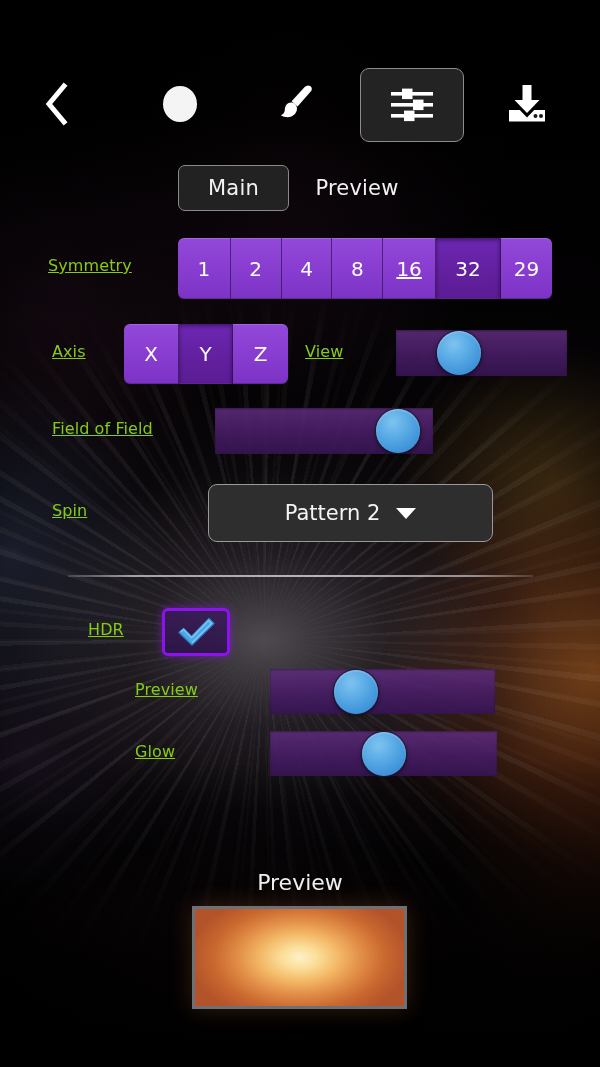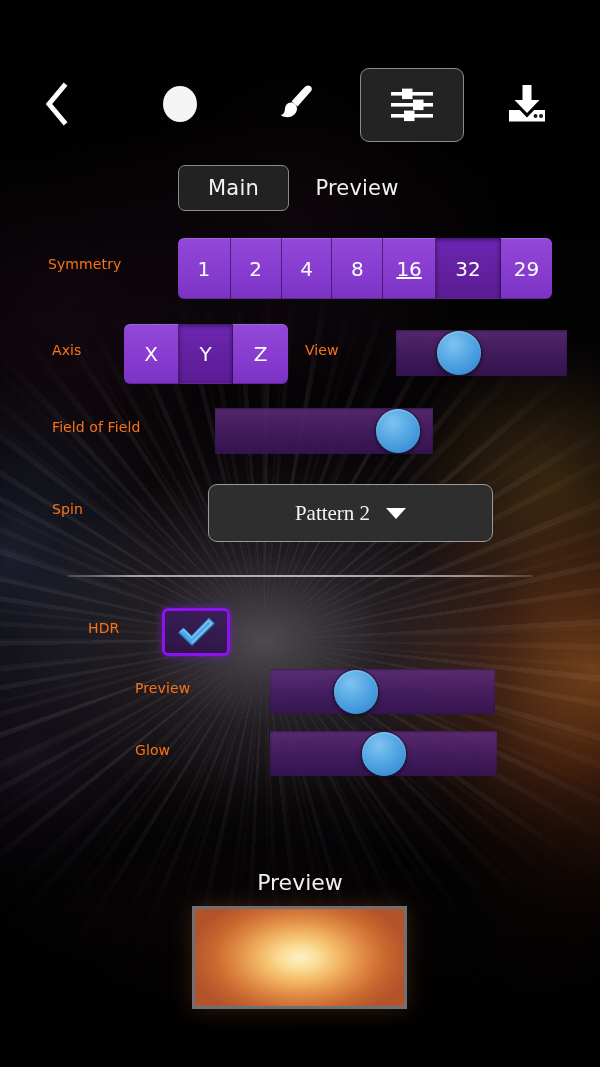--- a/index.html
+++ b/index.html
@@ -125,23 +125,24 @@
   }
   #tab-main {
     left: 178px; width: 111px;
     border: 1.3px solid #8a8a8a; border-radius: 7px; background: #222222;
   }
   #tab-filters { left: 305px; width: 104px; }
 
   
   .row-label {
     position: absolute;
-    font-size: 14px; color: #f97316;
+    font-size: 16px; color: #84cc16;
     white-space: nowrap;
     letter-spacing: 0.1px;
+    text-decoration: underline;
   }
 
   
   .seg-group { position: absolute; display: flex; }
   .seg {
     display: flex; align-items: center; justify-content: center;
     font-size: 20px; color: #ffffff; cursor: pointer;
     background: linear-gradient(to bottom, #9248d8 0%, #8a3fd2 42%, #7c33c4 100%);
     box-shadow: inset 0 1px 0 rgba(255,255,255,0.16),
                 inset 0 -1px 0 rgba(0,0,0,0.22);
@@ -175,21 +176,21 @@
 
   
   #spin-select {
     position: absolute; left: 208px; top: 484px;
     width: 285px; height: 58px;
     border: 1.3px solid #9a9a9a; border-radius: 9px;
     background: #2e2e2e;
     display: flex; align-items: center; justify-content: center;
     gap: 16px; cursor: pointer;
   }
-  #spin-select .sel-text { font-size: 21px; color: #f4f4f4; font-family: Liberation Serif, serif; }
+  #spin-select .sel-text { font-size: 21px; color: #f4f4f4; }
   .caret {
     width: 0; height: 0;
     border-left: 10px solid transparent;
     border-right: 10px solid transparent;
     border-top: 11px solid #ffffff;
   }
 
   
   #divider {
     position: absolute; left: 68px; top: 575px;

